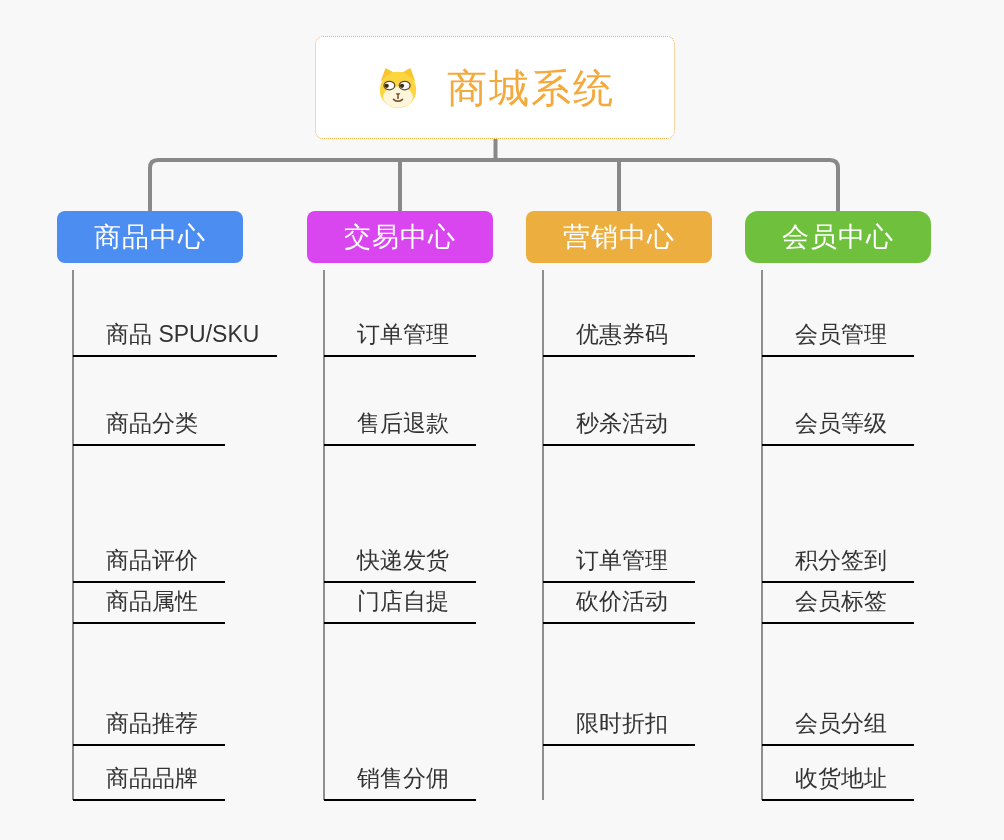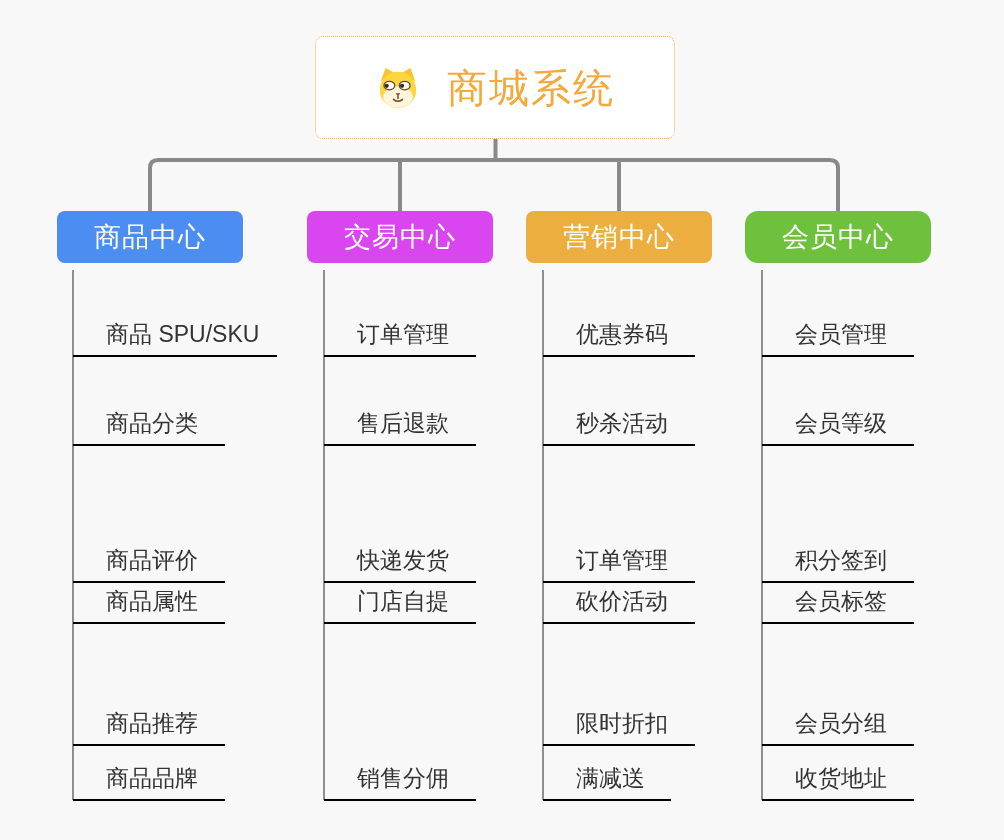--- a/index.html
+++ b/index.html
@@ -105,21 +105,20 @@
   <div class="item c1 r1">售后退款</div>
   <div class="item c1 r2">快递发货</div>
   <div class="item c1 r3">门店自提</div>
   <div class="item c1 r5">销售分佣</div>
 
   <div class="item c2 r0">优惠券码</div>
   <div class="item c2 r1">秒杀活动</div>
   <div class="item c2 r2">订单管理</div>
   <div class="item c2 r3">砍价活动</div>
   <div class="item c2 r4">限时折扣</div>
-  <div class="item c2 r5 w-sm">满减送</div>
 
   <div class="item c3 r0">会员管理</div>
   <div class="item c3 r1">会员等级</div>
   <div class="item c3 r2">积分签到</div>
   <div class="item c3 r3">会员标签</div>
   <div class="item c3 r4">会员分组</div>
   <div class="item c3 r5">收货地址</div>
 
 </div>
 

